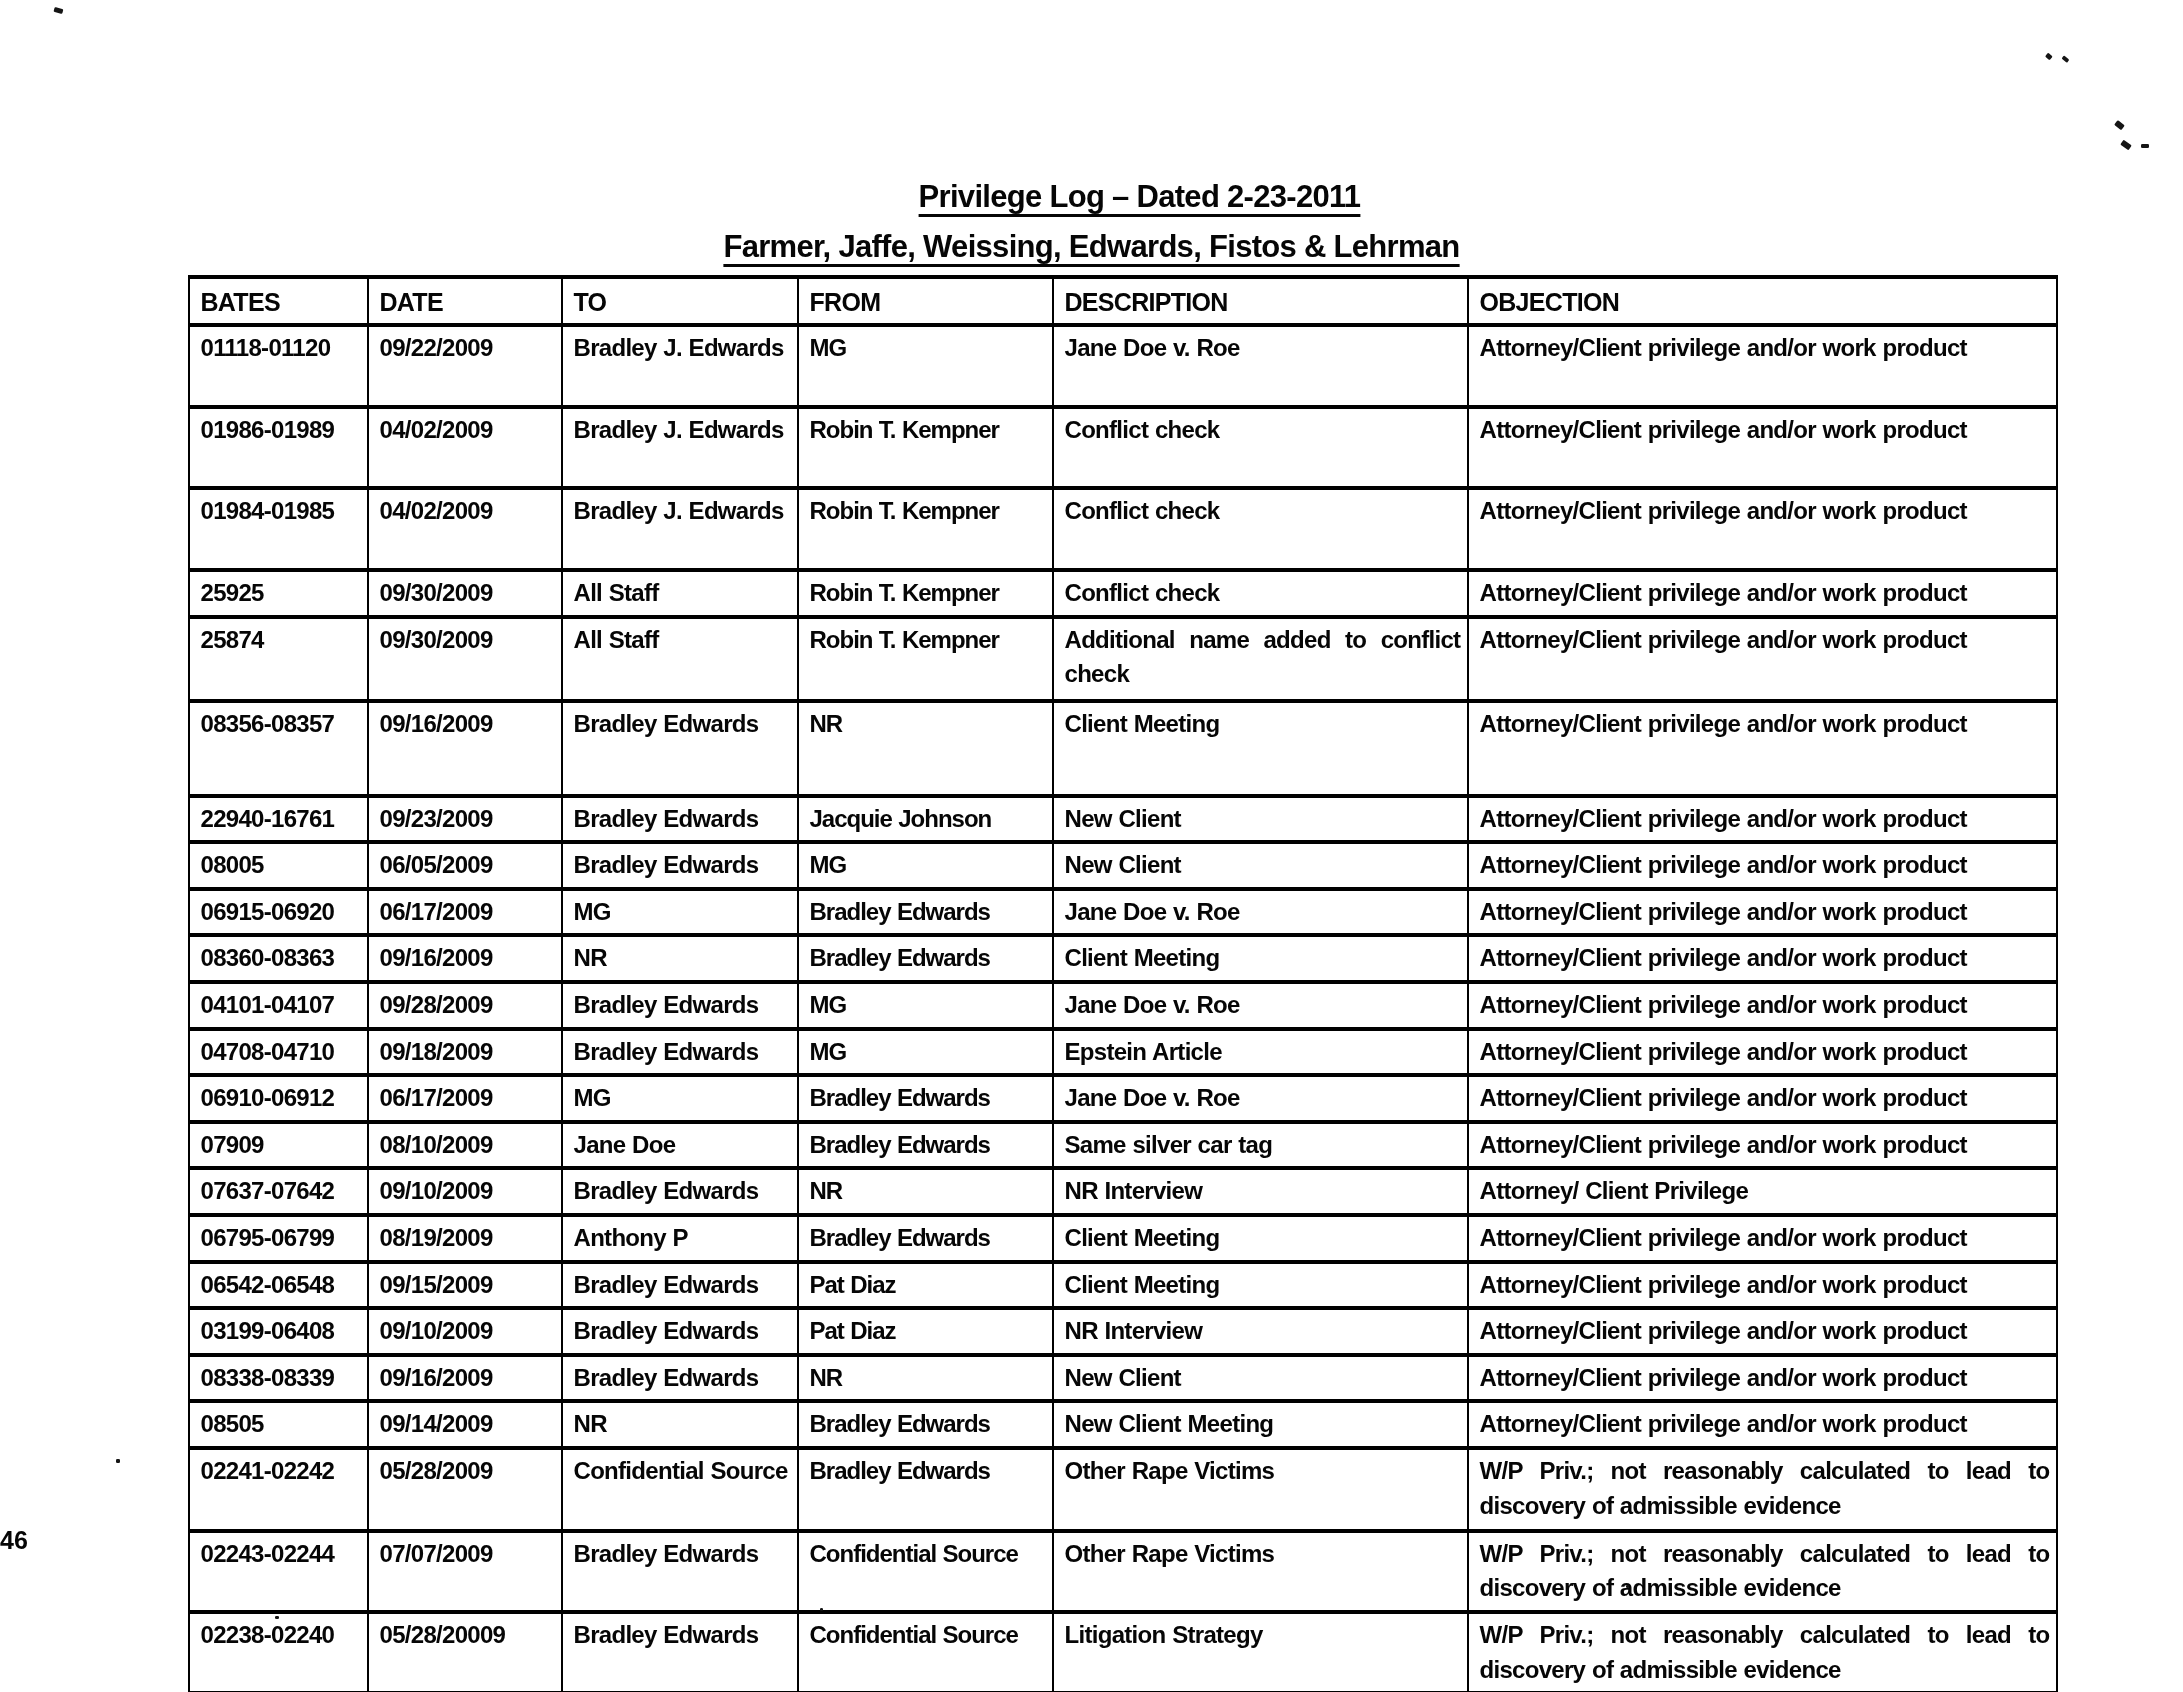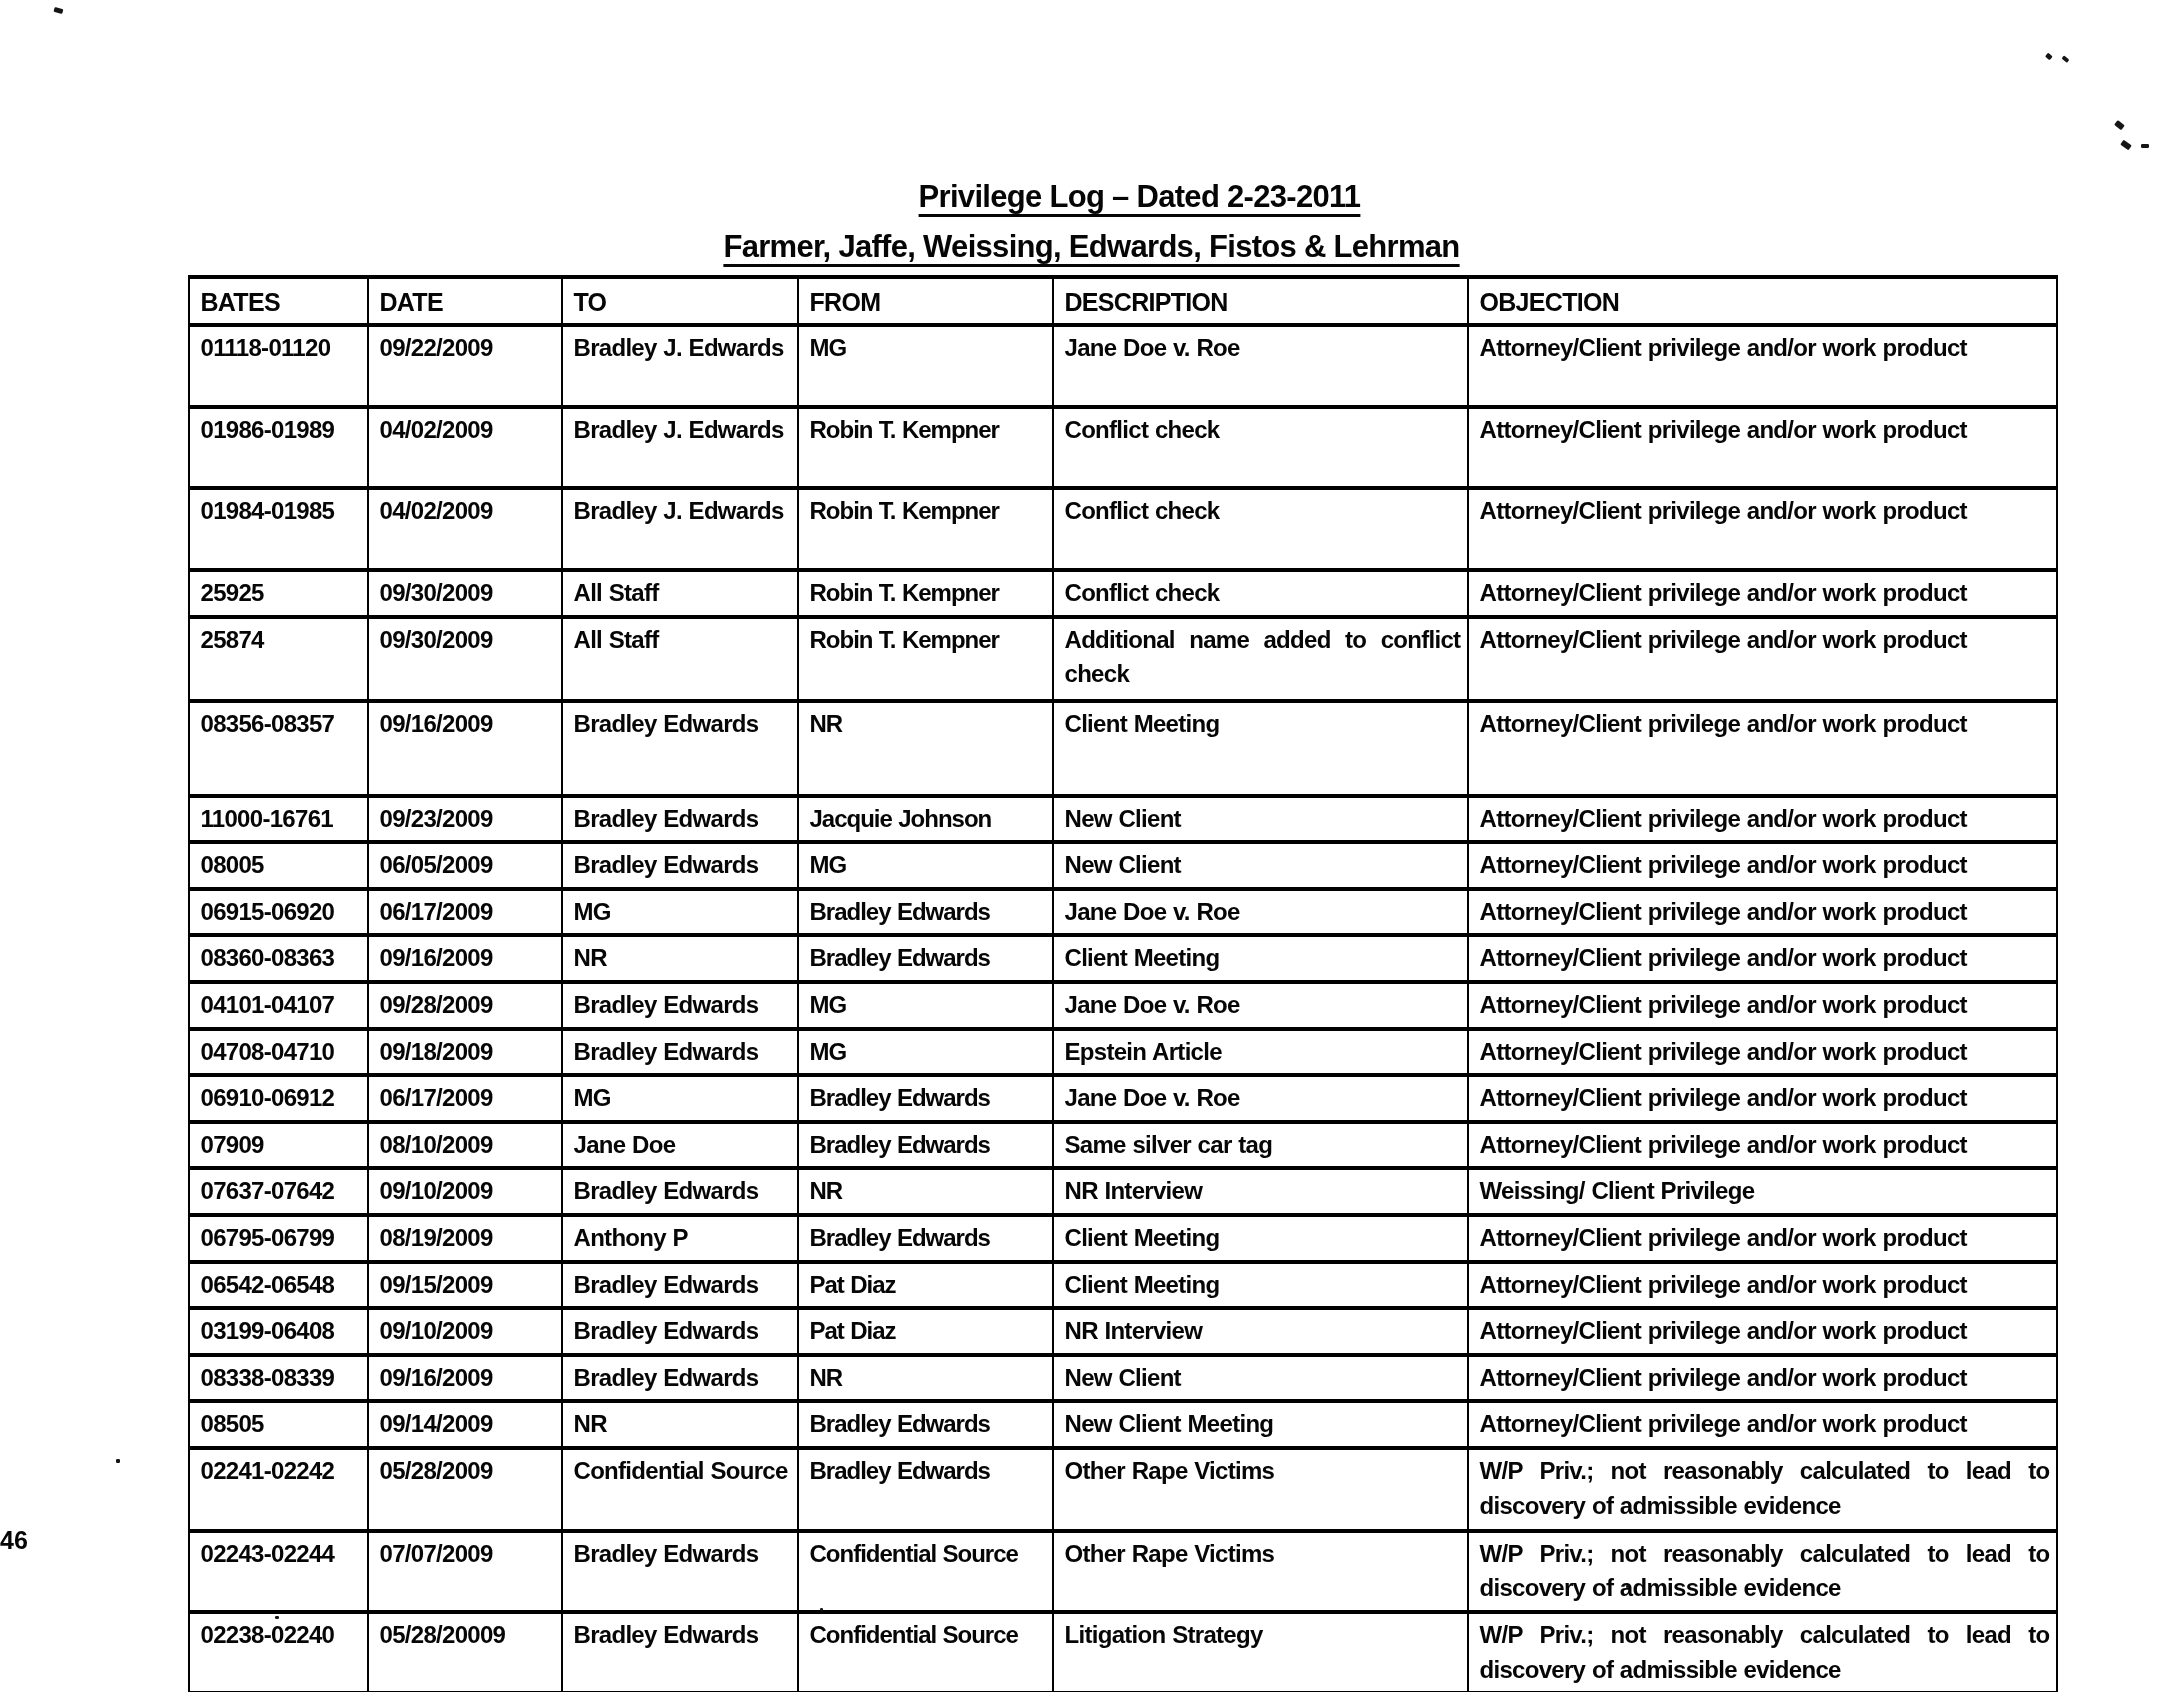--- a/index.html
+++ b/index.html
@@ -149,21 +149,21 @@
         </tr>
         <tr>
           <td>08356-08357</td>
           <td>09/16/2009</td>
           <td>Bradley Edwards</td>
           <td>NR</td>
           <td>Client Meeting</td>
           <td>Attorney/Client privilege and/or work product</td>
         </tr>
         <tr>
-          <td>11000-16761</td>
+          <td>22940-16761</td>
           <td>09/23/2009</td>
           <td>Bradley Edwards</td>
           <td>Jacquie Johnson</td>
           <td>New Client</td>
           <td>Attorney/Client privilege and/or work product</td>
         </tr>
         <tr>
           <td>08005</td>
           <td>06/05/2009</td>
           <td>Bradley Edwards</td>
@@ -218,21 +218,21 @@
           <td>Bradley Edwards</td>
           <td>Same silver car tag</td>
           <td>Attorney/Client privilege and/or work product</td>
         </tr>
         <tr>
           <td>07637-07642</td>
           <td>09/10/2009</td>
           <td>Bradley Edwards</td>
           <td>NR</td>
           <td>NR Interview</td>
-          <td>Weissing/ Client Privilege</td>
+          <td>Attorney/ Client Privilege</td>
         </tr>
         <tr>
           <td>06795-06799</td>
           <td>08/19/2009</td>
           <td>Anthony P</td>
           <td>Bradley Edwards</td>
           <td>Client Meeting</td>
           <td>Attorney/Client privilege and/or work product</td>
         </tr>
         <tr>

